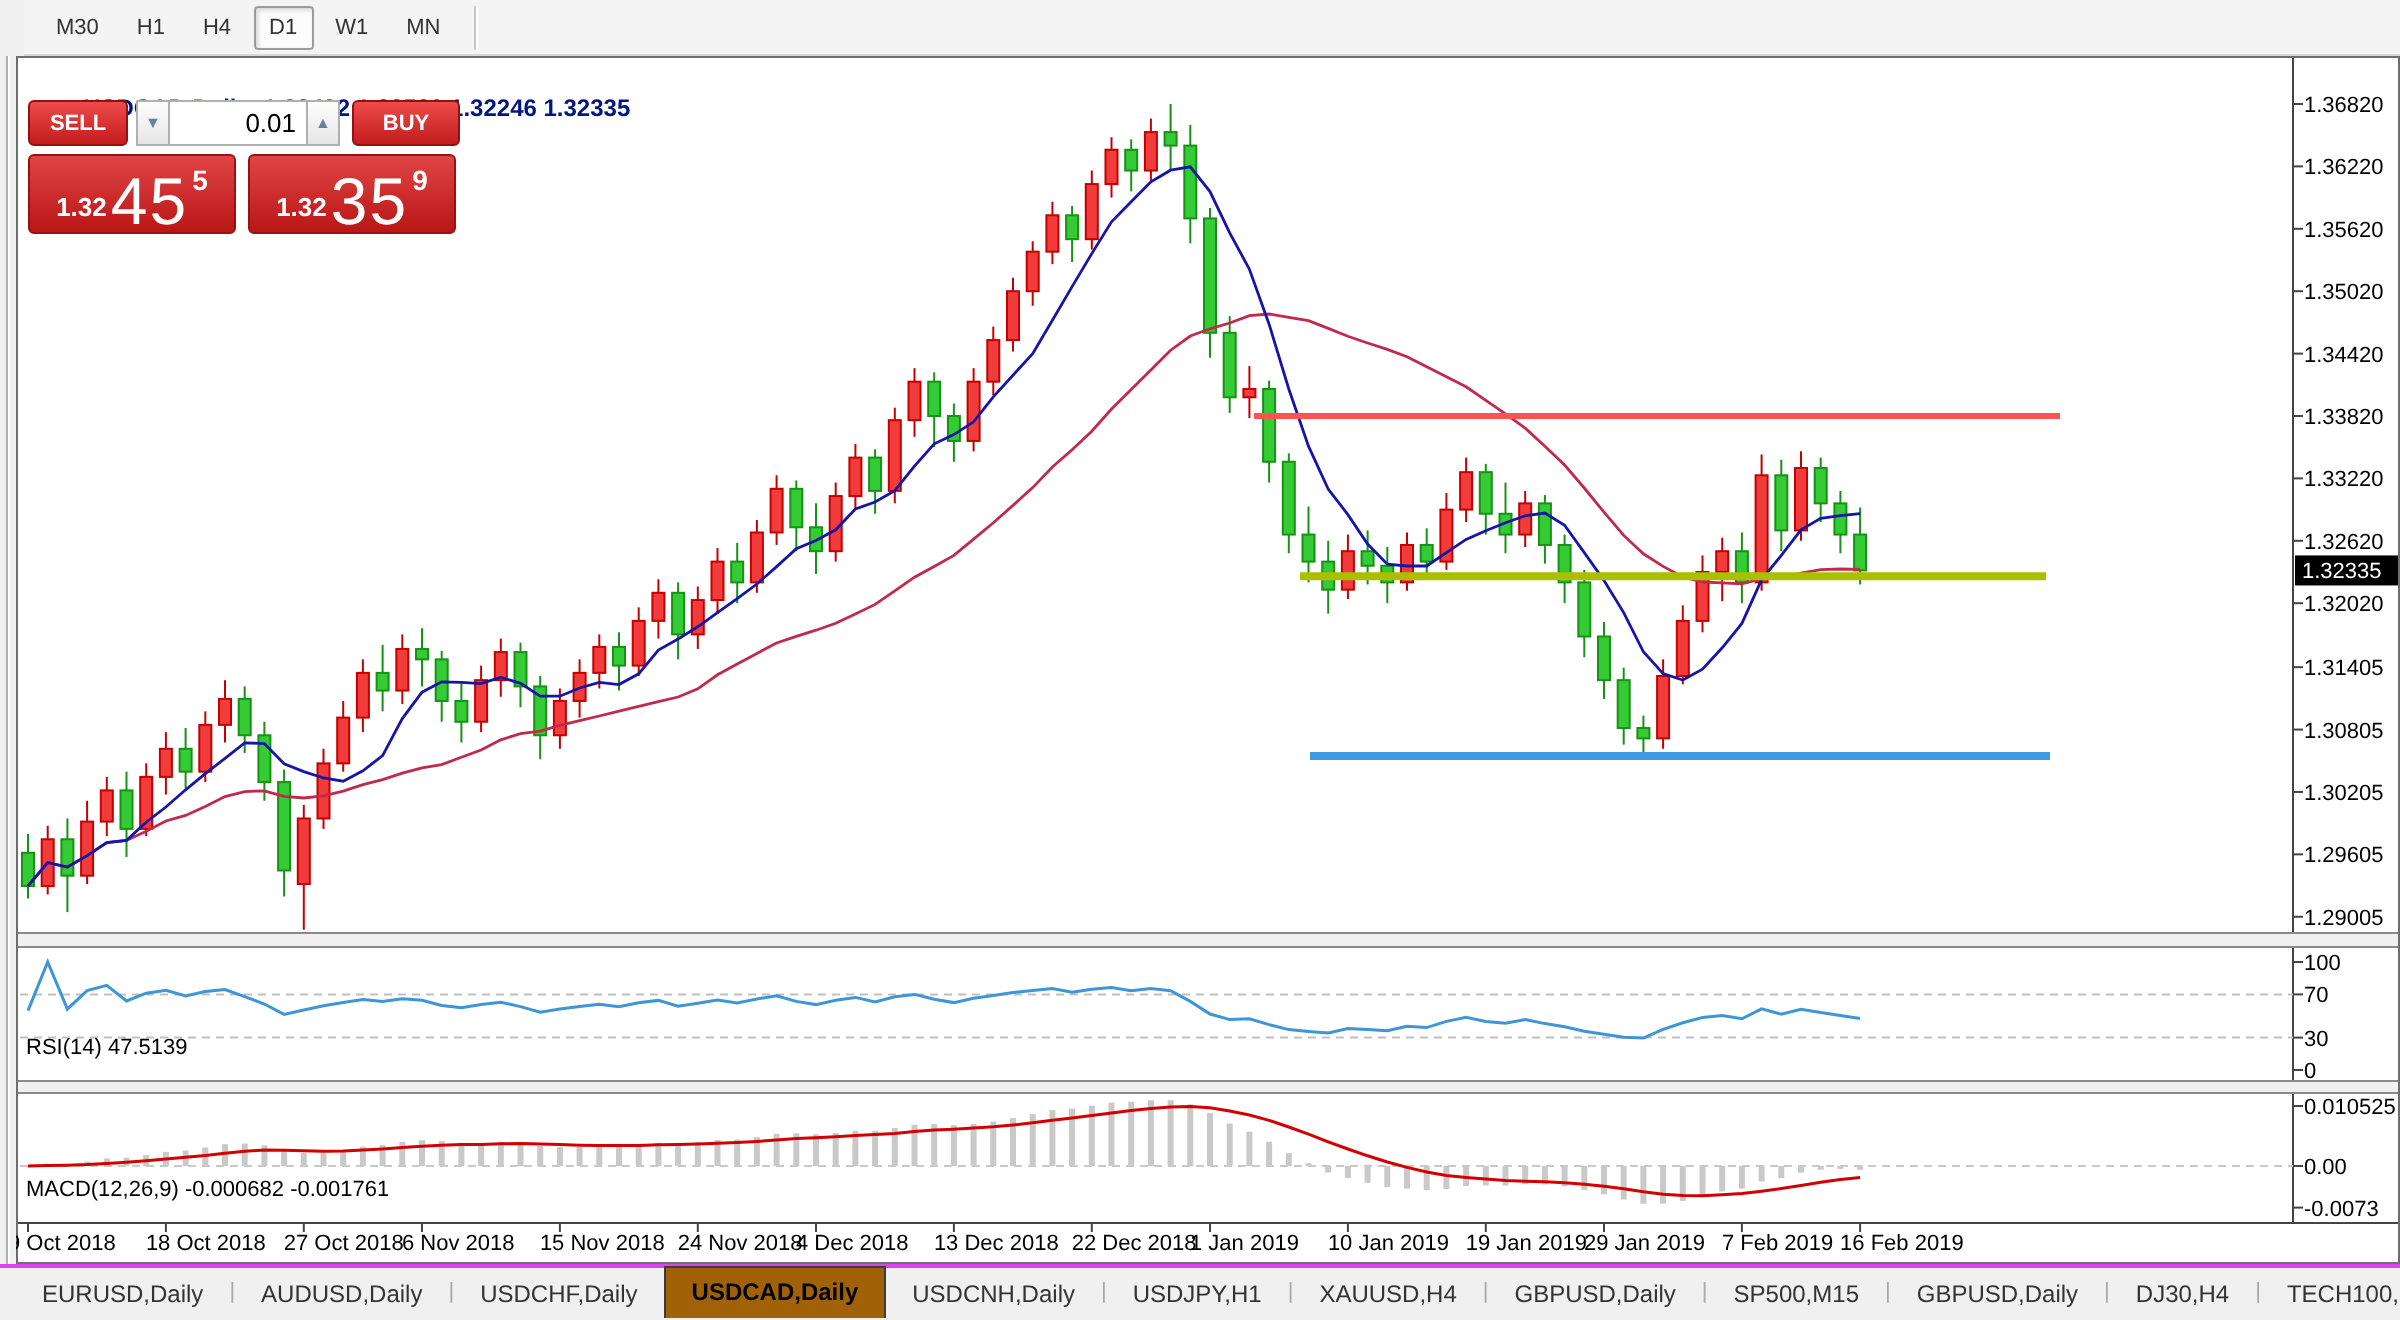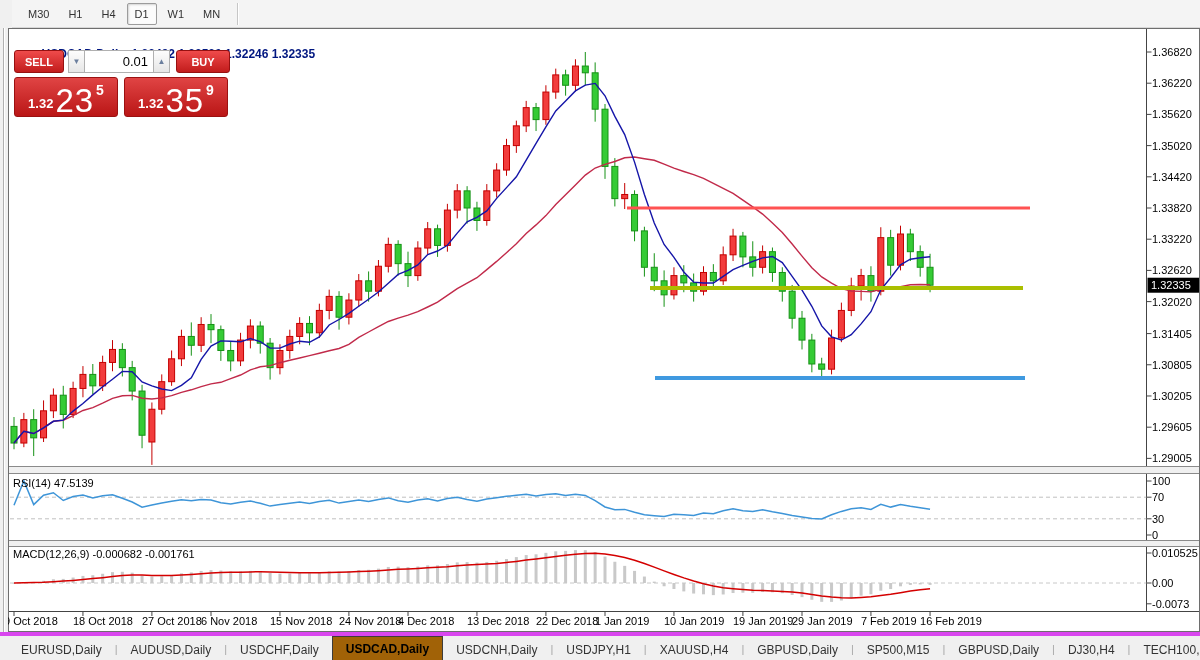--- a/index.html
+++ b/index.html
@@ -17,21 +17,21 @@
 
   
   .gutter{position:absolute;left:3px;top:28px;bottom:28px;width:1px;background:#b0b0b0;box-shadow:1px 0 0 #ffffff;}
   .chart-window{position:absolute;left:8px;top:28px;width:1192px;height:604px;}
   .chart-window svg{position:absolute;left:0;top:0;}
 
   .chart-title{position:absolute;left:21px;top:33px;font-size:12px;font-weight:bold;color:#001680;
                white-space:pre;z-index:5;}
   .chart-title .marker{font-size:9px;margin-right:5px;color:#10104a;}
 
-  .pane-label{position:absolute;font-size:11px;color:#000;z-index:5;}
+  .pane-label{position:absolute;font-size:11px;color:#000;z-index:5;margin-top:41px;}
 
   
   .trade-widget{position:absolute;left:14px;top:50px;width:216px;z-index:6;}
   .tw-row{display:flex;height:23px;}
   .tp-btn{background:linear-gradient(#ef4b4b,#c21c1c);border:1px solid #971010;border-radius:3px;
           color:#fff;font-size:11px;font-weight:bold;display:flex;align-items:center;
           justify-content:center;cursor:pointer;}
   .sell-btn{width:48px;}
   .buy-btn{width:52px;margin-left:6px;}
   .stepper{display:flex;margin-left:4px;height:23px;box-sizing:border-box;}
@@ -45,21 +45,21 @@
   .price-tile{width:104px;height:40px;background:linear-gradient(#e04444,#ba1616);
               border:1px solid #9b1111;border-radius:3px;color:#fff;display:flex;
               align-items:flex-end;justify-content:center;cursor:pointer;box-sizing:border-box;}
   .price-tile.buy{margin-left:6px;}
   .tile-prefix{font-size:13px;font-weight:bold;margin:0 2px 5px 0;}
   .tile-big{font-size:33px;line-height:31px;font-weight:400;letter-spacing:1px;}
   .tile-sup{font-size:14px;font-weight:bold;margin:0 0 18px 2px;}
 
   
   .tabs-bar{position:absolute;left:0;bottom:2px;width:1200px;height:26px;background:#f0f0f0;
-            border-top:4px solid #d946ef;display:flex;align-items:flex-start;box-sizing:border-box;
+            border-top:2px solid #d946ef;display:flex;align-items:center;box-sizing:border-box;
             padding-left:8px;}
   .tab{height:23px;line-height:23px;padding:0 13px;font-size:12px;color:#333;cursor:pointer;
        white-space:nowrap;}
   .tab.active{background:#a16207;border:1px solid #3c3c3c;border-bottom:none;font-weight:bold;
               color:#000;height:25px;line-height:25px;position:relative;top:0;z-index:2;}
   .tab-sep{color:#a8a8a8;align-self:center;font-size:11px;}
 </style>
 </head>
 <body>
 
@@ -477,21 +477,21 @@
     <div class="stepper">
       <div class="vol-btn">▼</div>
       <input class="vol-input" value="0.01" style="">
       <div class="vol-btn">▲</div>
     </div>
     <div class="tp-btn buy-btn">BUY</div>
   </div>
   <div class="tiles">
     <div class="price-tile sell">
       <span class="tile-prefix">1.32</span>
-      <span class="tile-big">23</span>
+      <span class="tile-big">45</span>
       <span class="tile-sup">5</span>
     </div>
     <div class="price-tile buy">
       <span class="tile-prefix">1.32</span>
       <span class="tile-big">35</span>
       <span class="tile-sup">9</span>
     </div>
   </div>
 </div>
 

